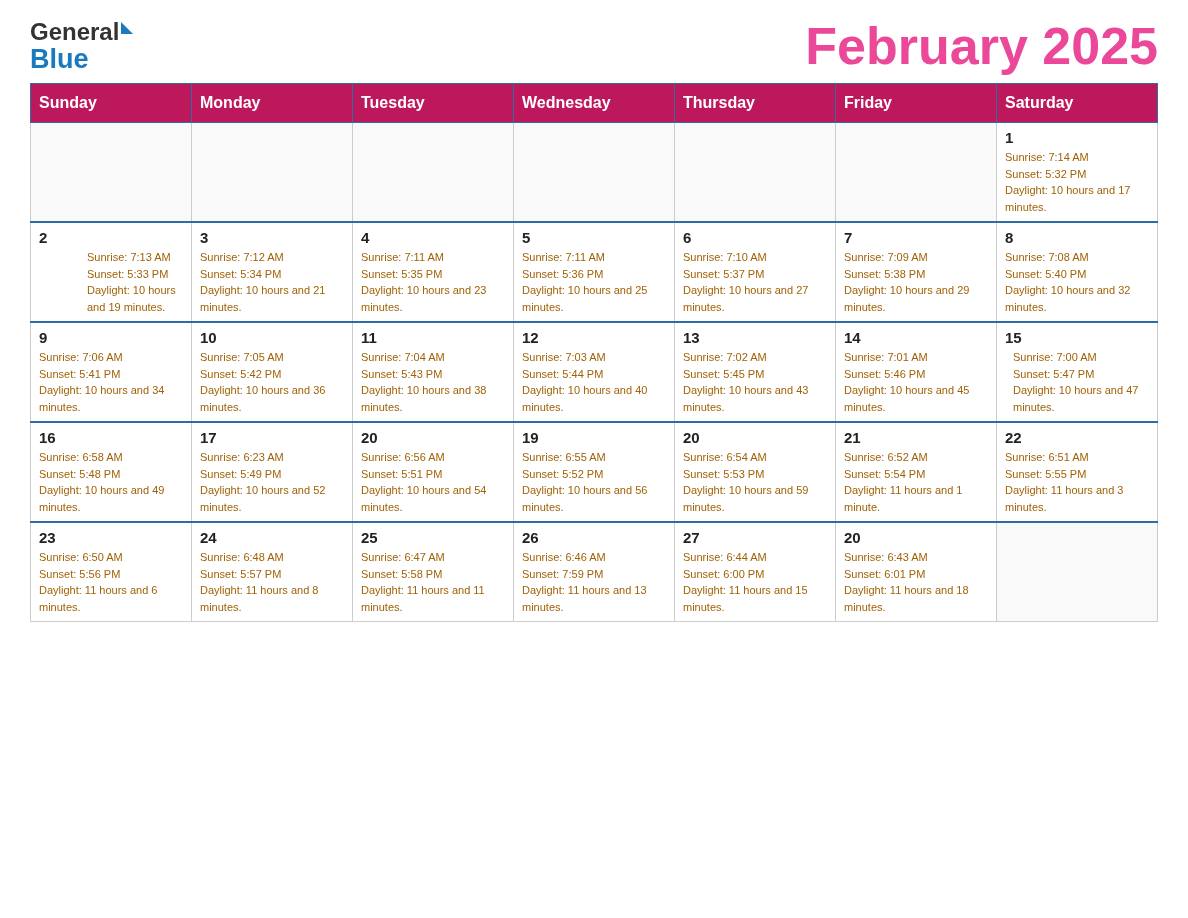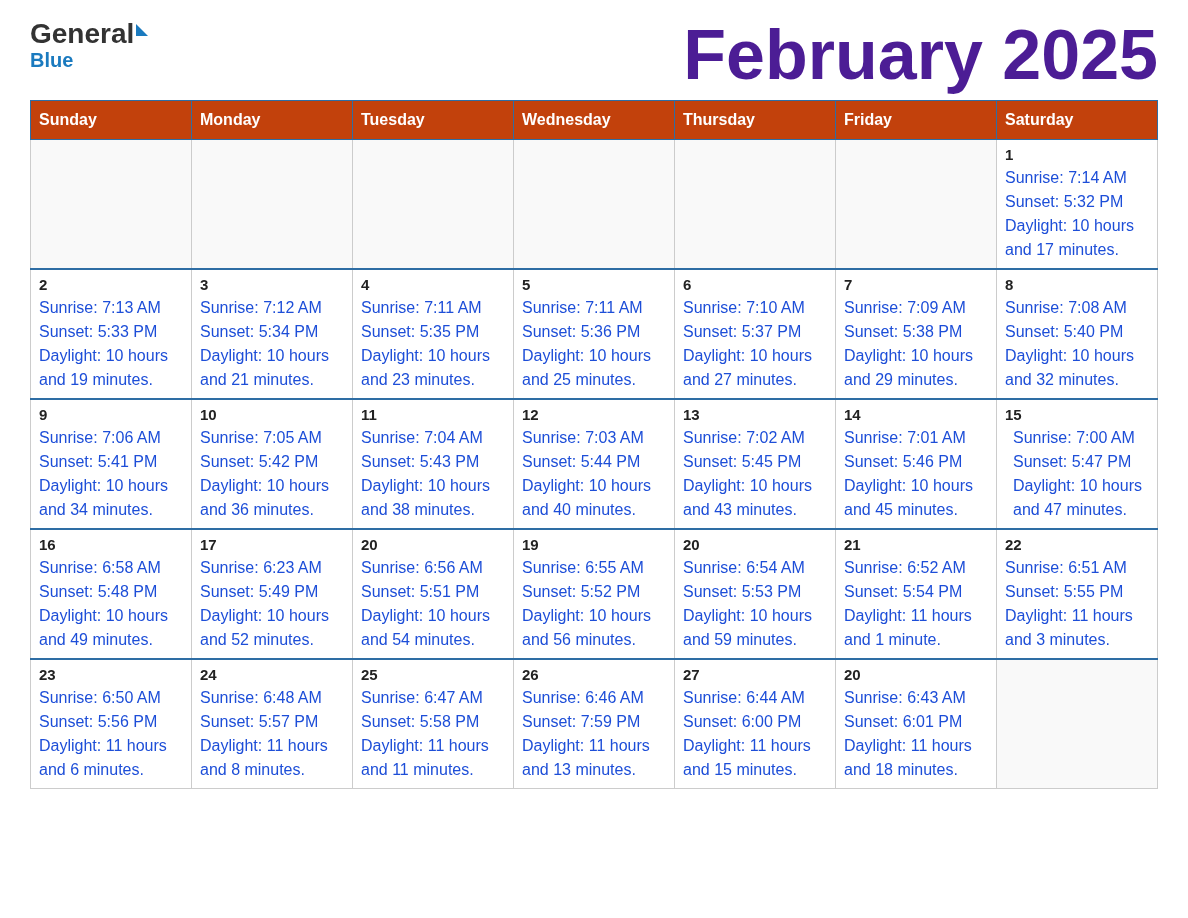--- a/index.html
+++ b/index.html
@@ -15,66 +15,66 @@
       justify-content: space-between;
       align-items: flex-start;
       margin-bottom: 10px;
     }
     .logo {
       display: flex;
       align-items: center;
       gap: 0;
     }
     .logo-general {
-      font-size: 28px;
+      font-size: 24px;
       font-weight: bold;
       color: #333;
       line-height: 1;
     }
     .logo-triangle {
       width: 0;
       height: 0;
       border-left: 12px solid #1a7abf;
       border-top: 12px solid transparent;
       border-bottom: 0px solid transparent;
       display: inline-block;
       margin-left: 2px;
       vertical-align: middle;
       position: relative;
       top: -4px;
     }
     .logo-blue-text {
-      font-size: 20px;
+      font-size: 27px;
       font-weight: bold;
       color: #1a7abf;
       display: block;
       line-height: 1;
       margin-top: 2px;
     }
     .title-area {
       text-align: right;
     }
     .month-title {
-      font-size: 70px;
-      font-weight: bold;
-      color: #4c1d95;
+      font-size: 52px;
+      font-weight: bold;
+      color: #ec4899;
       line-height: 1;
     }
     .location {
       font-size: 22px;
       color: #444;
       margin-top: 4px;
     }
     .calendar {
       width: 100%;
       border-collapse: collapse;
       margin-top: 10px;
     }
     .calendar th {
-      background: #c2410c;
+      background: #be185d;
       color: #fff;
       font-size: 16px;
       font-weight: bold;
       padding: 10px 8px;
       text-align: left;
       border: 1px solid #2e6da4;
     }
     .calendar td {
       vertical-align: top;
       border: 1px solid #ccc;
@@ -84,22 +84,22 @@
       font-size: 12.5px;
       color: #333;
     }
     .day-num {
       font-size: 15px;
       font-weight: bold;
       color: #222;
       margin-bottom: 3px;
     }
     .day-info {
-      font-size: 16px;
-      color: #1d4ed8;
+      font-size: 11px;
+      color: #a16207;
       line-height: 1.5;
     }
     .empty-cell {
       background: #f9f9f9;
     }
     .calendar tr:nth-child(even) td {
       background: #fff;
     }
     .row-divider td {
       border-top: 2px solid #2e6da4;
@@ -146,21 +146,21 @@
         <td>
           <div class="day-num">1</div>
           <div class="day-info" style="white-space: pre-line;">Sunrise: 7:14 AM
 Sunset: 5:32 PM
 Daylight: 10 hours and 17 minutes.</div>
         </td>
       </tr>
       <tr class="row-divider">
         <td>
           <div class="day-num">2</div>
-          <div class="day-info" style="white-space: pre-line;">Sunrise: 7:13 AM
+          <div class="day-info" style="white-space: pre-line; margin-left: 48px;">Sunrise: 7:13 AM
 Sunset: 5:33 PM
 Daylight: 10 hours and 19 minutes.</div>
         </td>
         <td>
           <div class="day-num">3</div>
           <div class="day-info" style="white-space: pre-line;">Sunrise: 7:12 AM
 Sunset: 5:34 PM
 Daylight: 10 hours and 21 minutes.</div>
         </td>
         <td>

